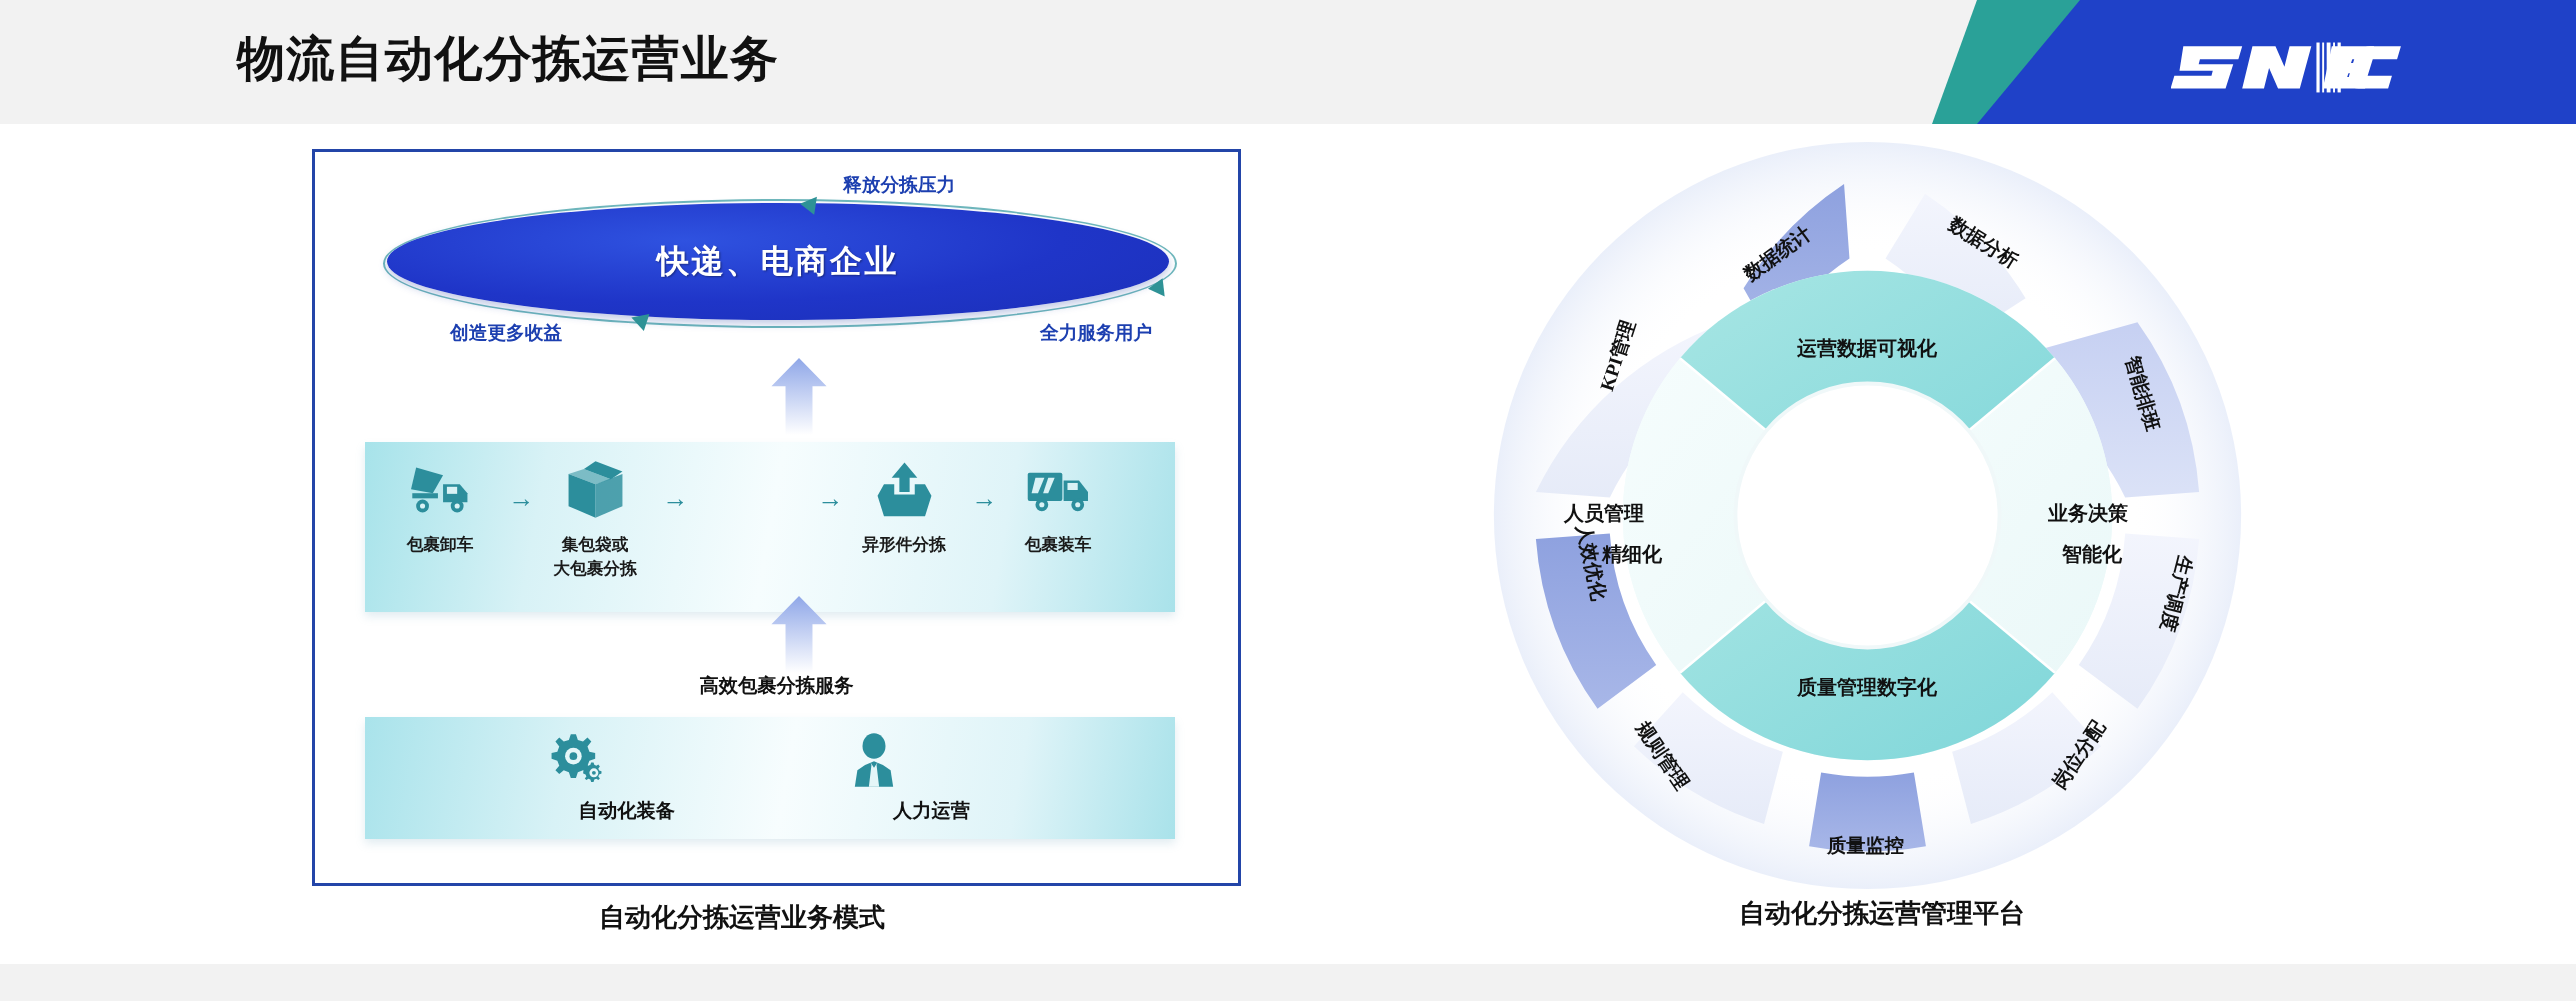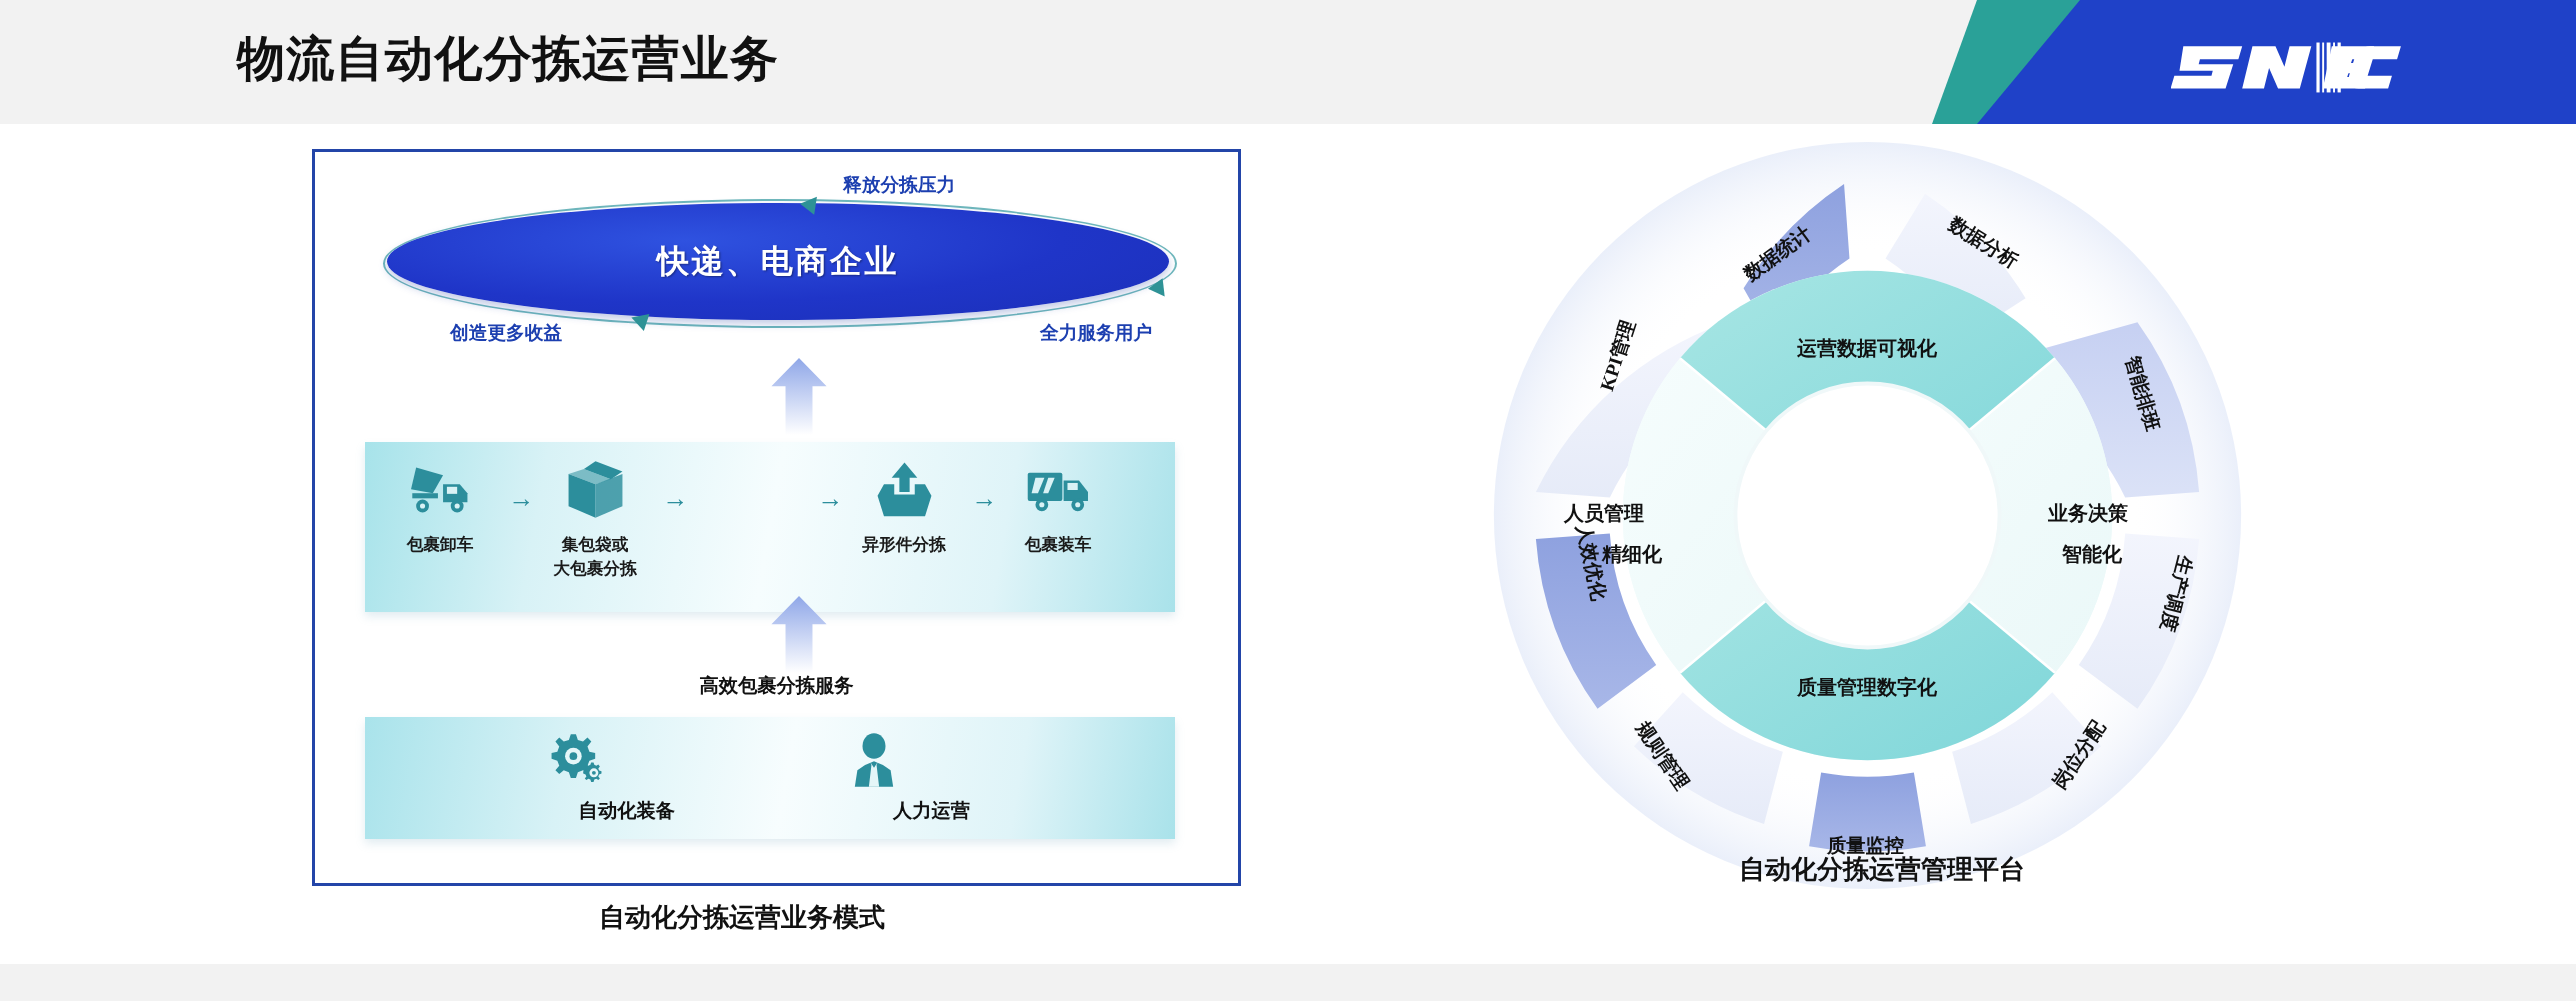--- a/index.html
+++ b/index.html
@@ -137,21 +137,21 @@
     margin-top:9px;font-size:19.3px;font-weight:bold;color:#111;
     font-family:"Liberation Serif","DejaVu Serif",serif;white-space:nowrap;
   }
 
   
   .figure-caption{
     position:absolute;font-size:26px;font-weight:bold;color:#111;
     white-space:nowrap;font-family:"Liberation Serif","DejaVu Serif",serif;
   }
   #caption-left{left:599px;top:900px;}
-  #caption-right{left:1739px;top:852px;font-family:Liberation Serif, serif;}
+  #caption-right{left:1739px;top:896px;font-family:Liberation Serif, serif;}
 
   
   #wheel{
     position:absolute;left:1481px;top:129px;width:773px;height:773px;
   }
   #wheel svg{display:block;}
   .wheel-outer-label{
     position:absolute;font-size:19.3px;font-weight:bold;color:#111;
     white-space:nowrap;transform-origin:center center;
     font-family:"Liberation Serif","DejaVu Serif",serif;

